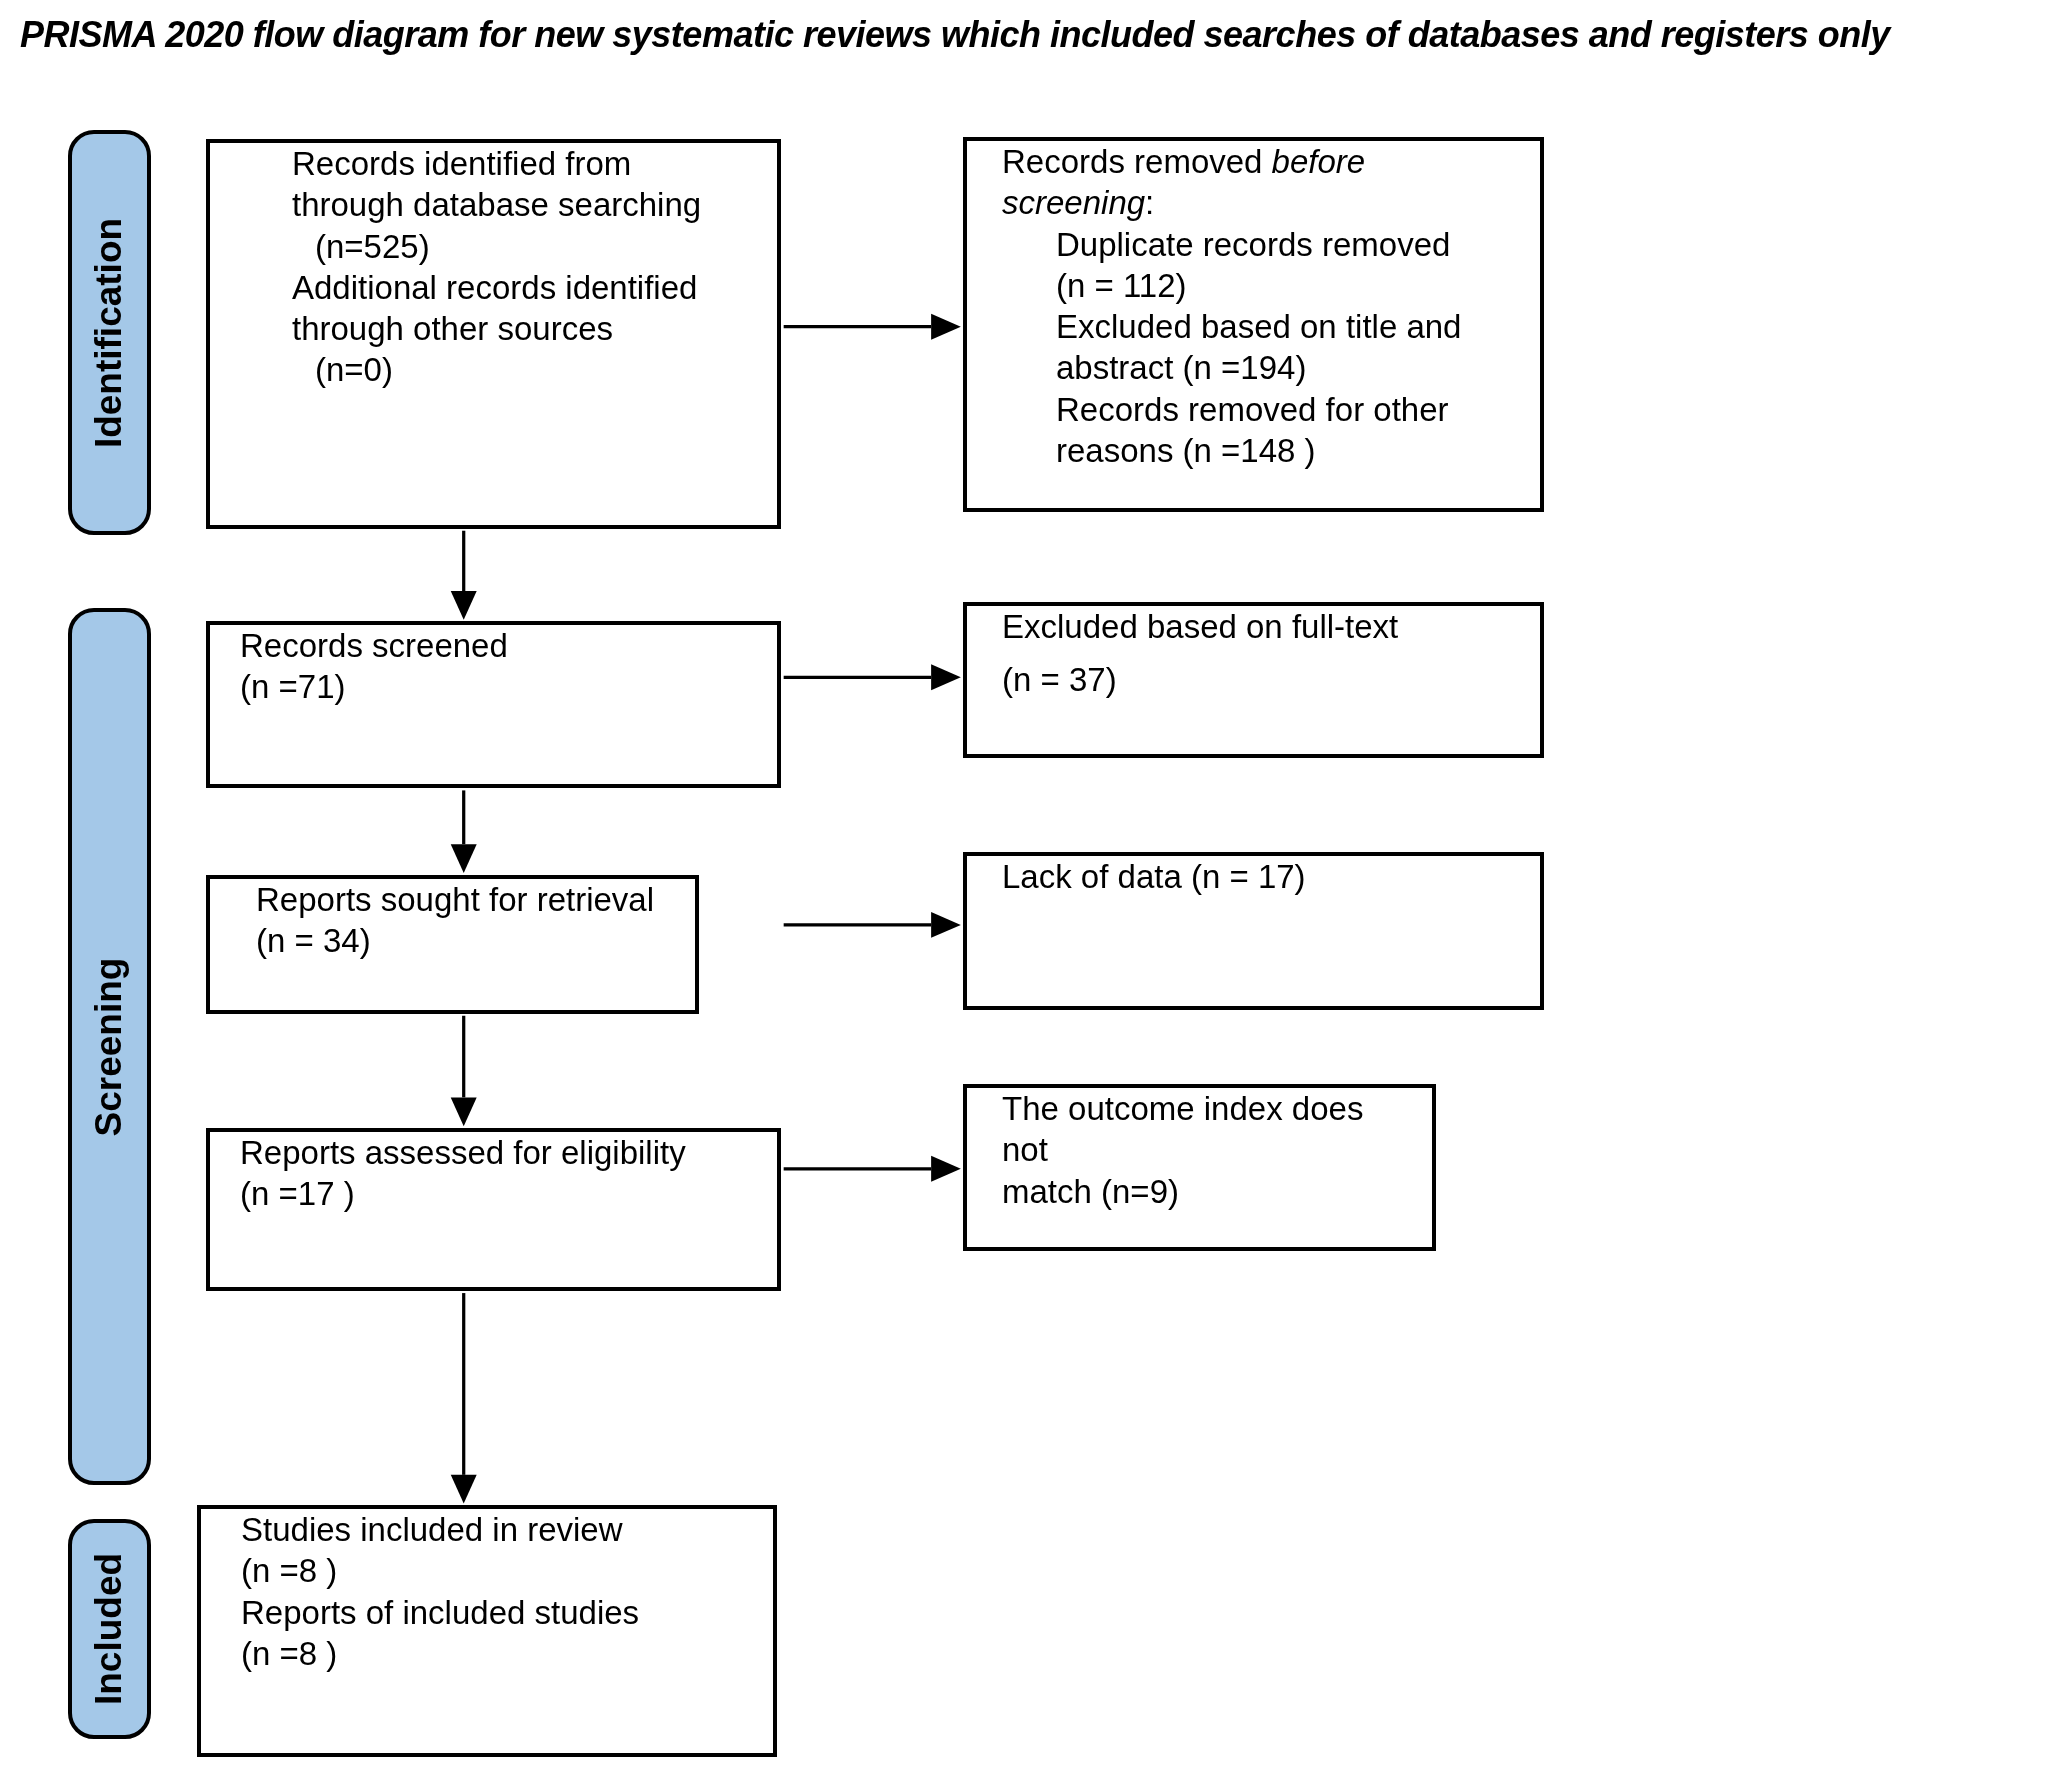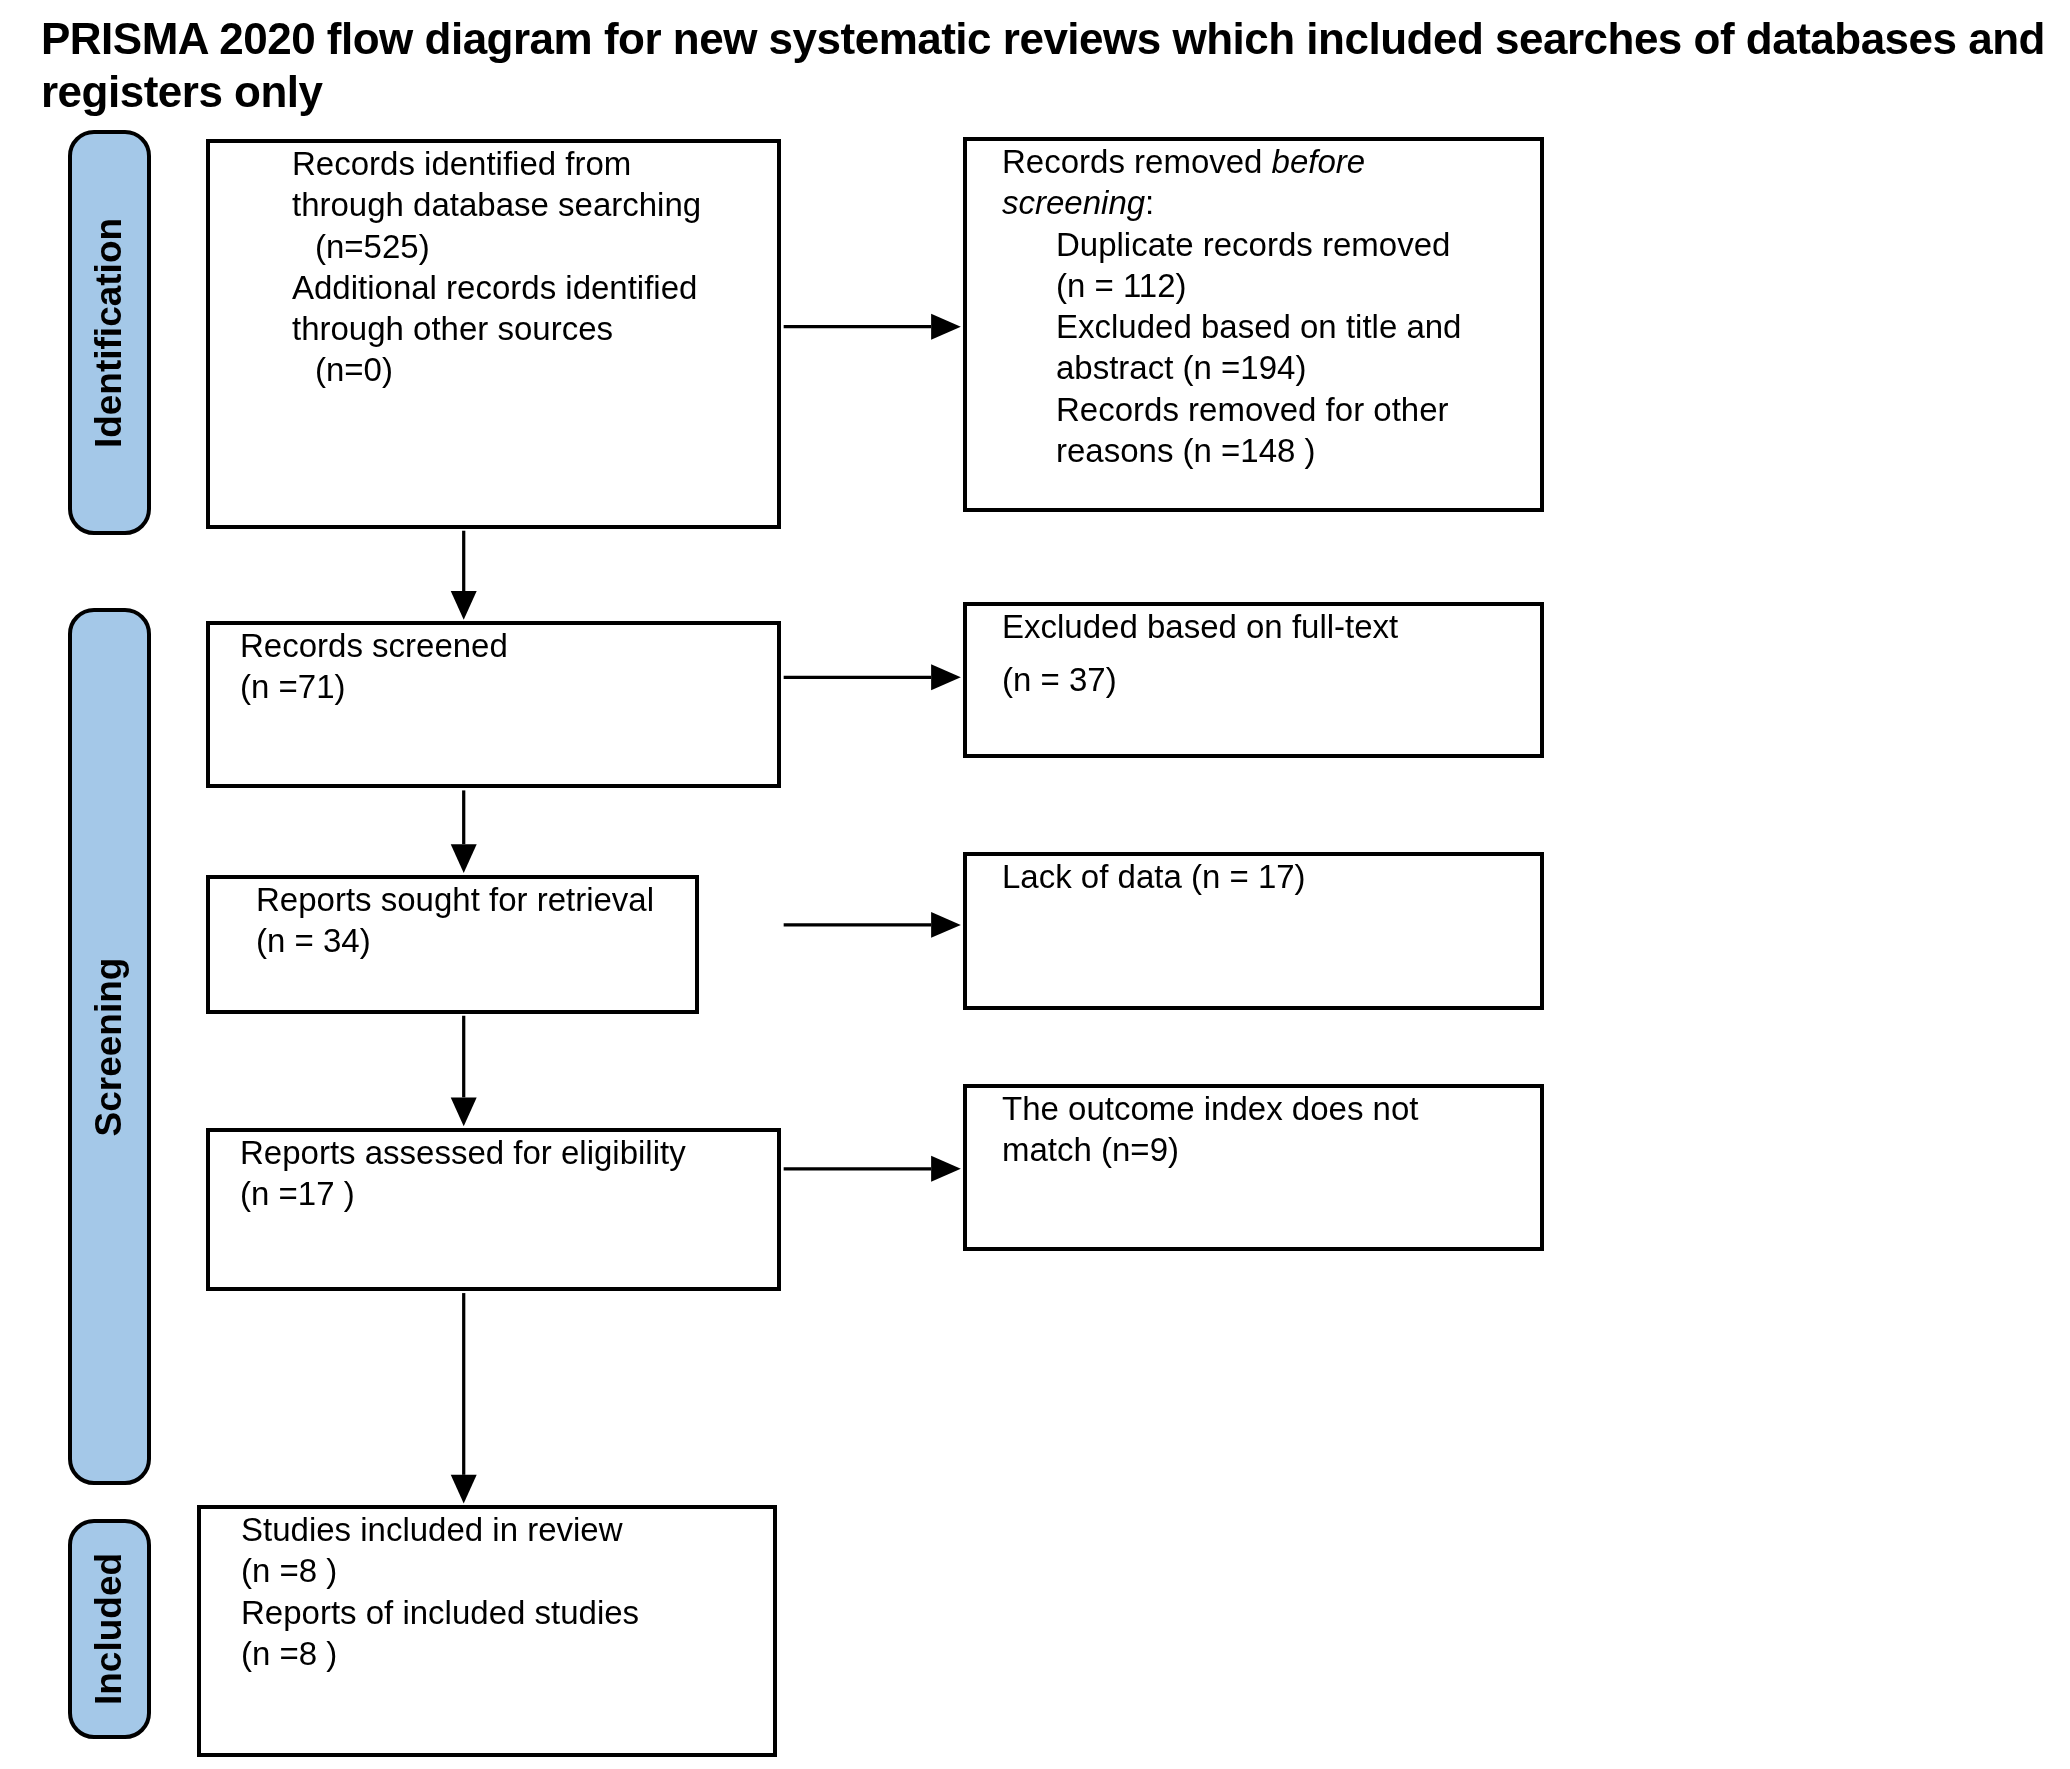--- a/index.html
+++ b/index.html
@@ -14,23 +14,24 @@
     position:relative;
     width:2070px;
     height:1770px;
     background:var(--page-bg);
     font-family:"Liberation Sans", sans-serif;
     color:var(--text-color);
     overflow:hidden;
   }
   .title{
     position:absolute;
-    left:41px; top:13px; width:2022px;
-    font-size:44px; font-weight:bold; line-height:1.2;
+    left:20px; top:13px; width:2022px;
+    font-size:36px; font-weight:bold; line-height:1.2;
     letter-spacing:-0.5px;
+    font-style:italic;
   }
   
   .stage{
     position:absolute;
     left:68px; width:83px;
     background:var(--stage-fill);
     border:4.6px solid var(--line-color);
     border-radius:26px;
     box-sizing:border-box;
     display:flex; align-items:center; justify-content:center;
@@ -60,21 +61,21 @@
 
   #box-records-identified{left:206px; top:139px;  width:575px; height:390px; padding-left:82px; padding-right:18.6px;}
   #box-records-screened  {left:206px; top:621px;  width:575px; height:167px; padding-left:30px; padding-right:18.6px;}
   #box-reports-sought    {left:206px; top:875px;  width:493px; height:139px; padding-left:46px; padding-right:18.6px;}
   #box-reports-assessed  {left:206px; top:1128px; width:575px; height:163px; padding-left:30px; padding-right:18.6px;}
   #box-studies-included  {left:197px; top:1505px; width:580px; height:252px; padding-left:40px; padding-right:18.6px;}
 
   #box-records-removed   {left:963px; top:137px;  width:581px; height:375px; padding-left:35px; padding-right:37px;}
   #box-excluded-full-text{left:963px; top:602px;  width:581px; height:156px; padding-left:35px; padding-right:18.6px;gap:12px;}
   #box-lack-of-data      {left:963px; top:852px;  width:581px; height:158px; padding-left:35px; padding-right:18.6px;}
-  #box-outcome-mismatch  {left:963px; top:1084px; width:581px; height:167px; padding-left:35px; padding-right:35px;}
+  #box-outcome-mismatch  {left:963px; top:1084px; width:473px; height:167px; padding-left:35px; padding-right:35px;}
 
   .arrows{
     position:absolute; left:0; top:0; width:2070px; height:1770px;
     pointer-events:none;
   }
 </style>
 </head>
 <body>
 
 <div class="page">

